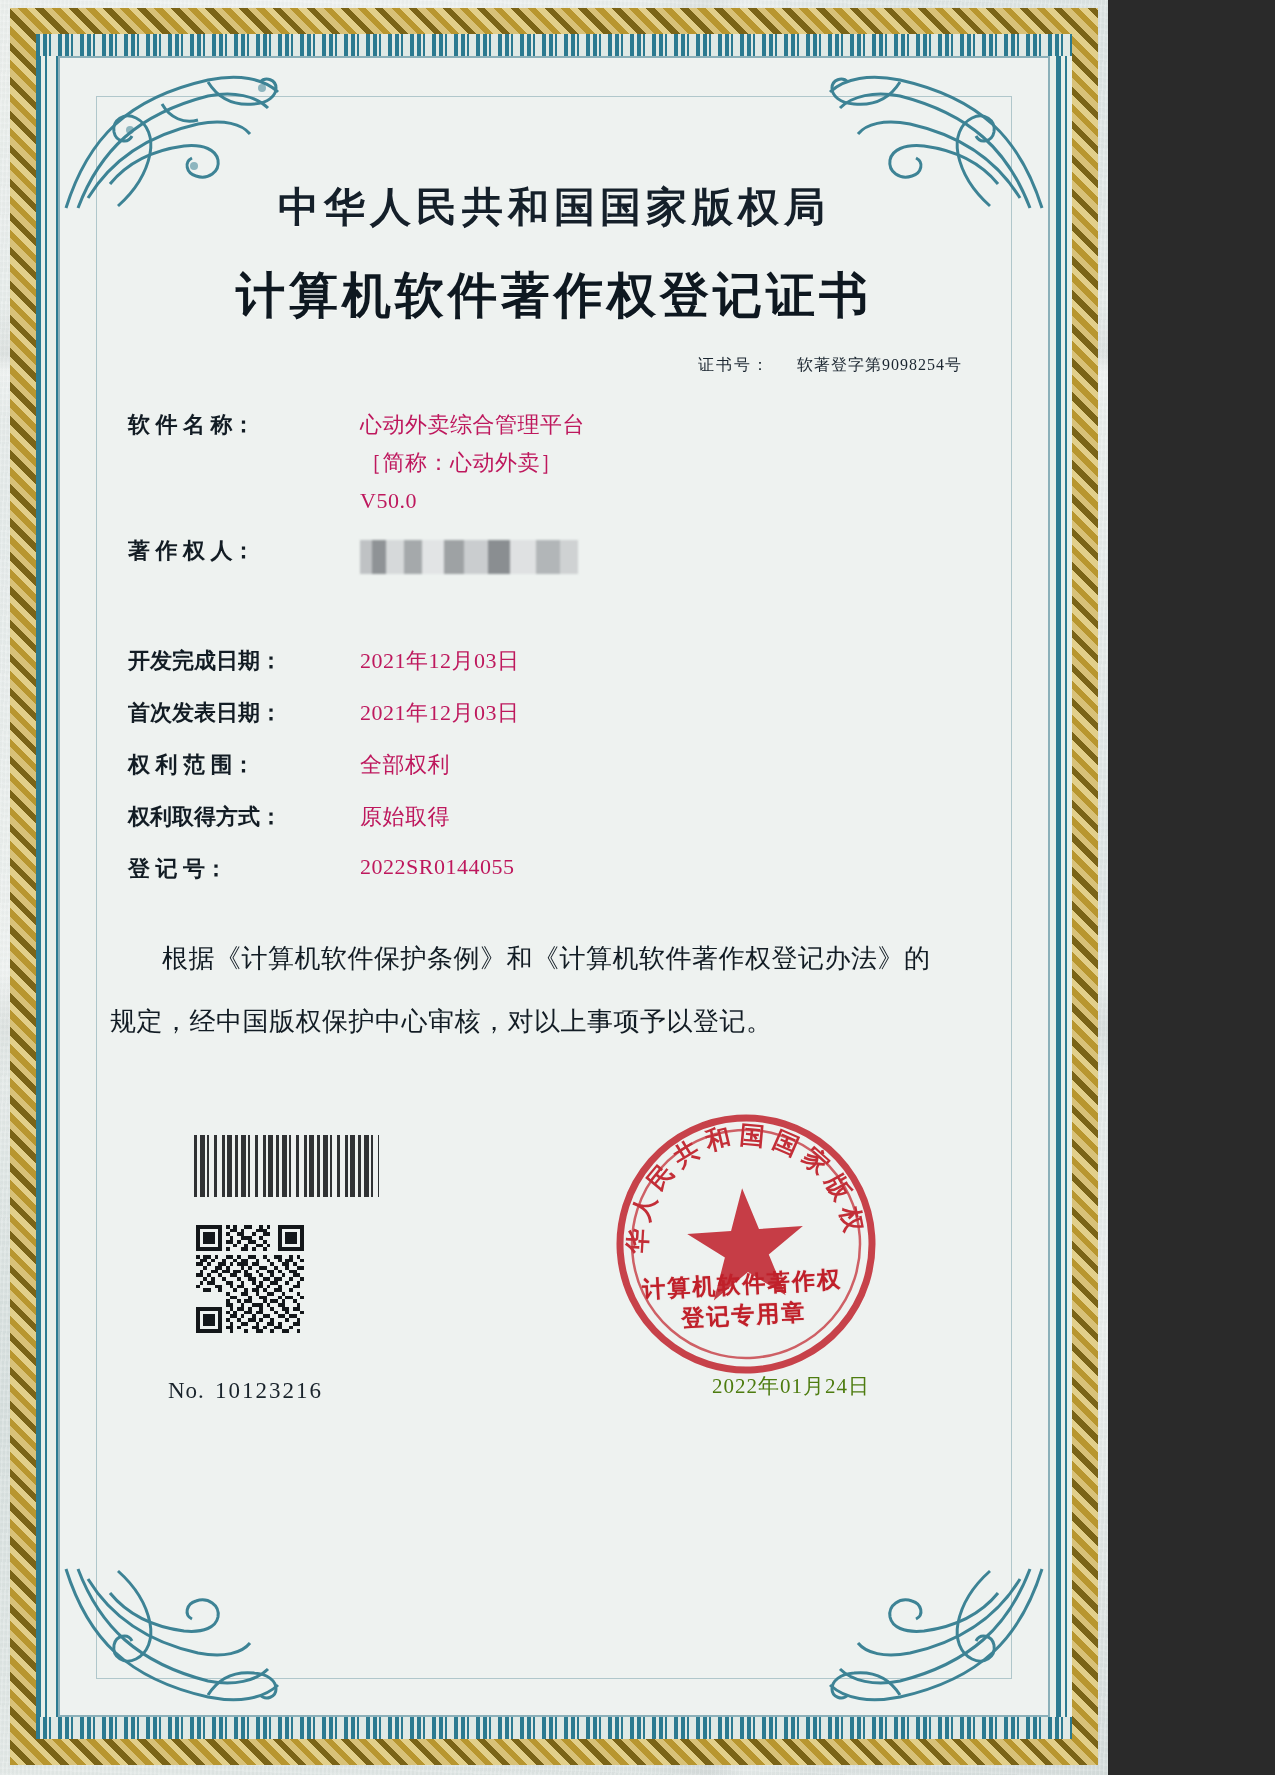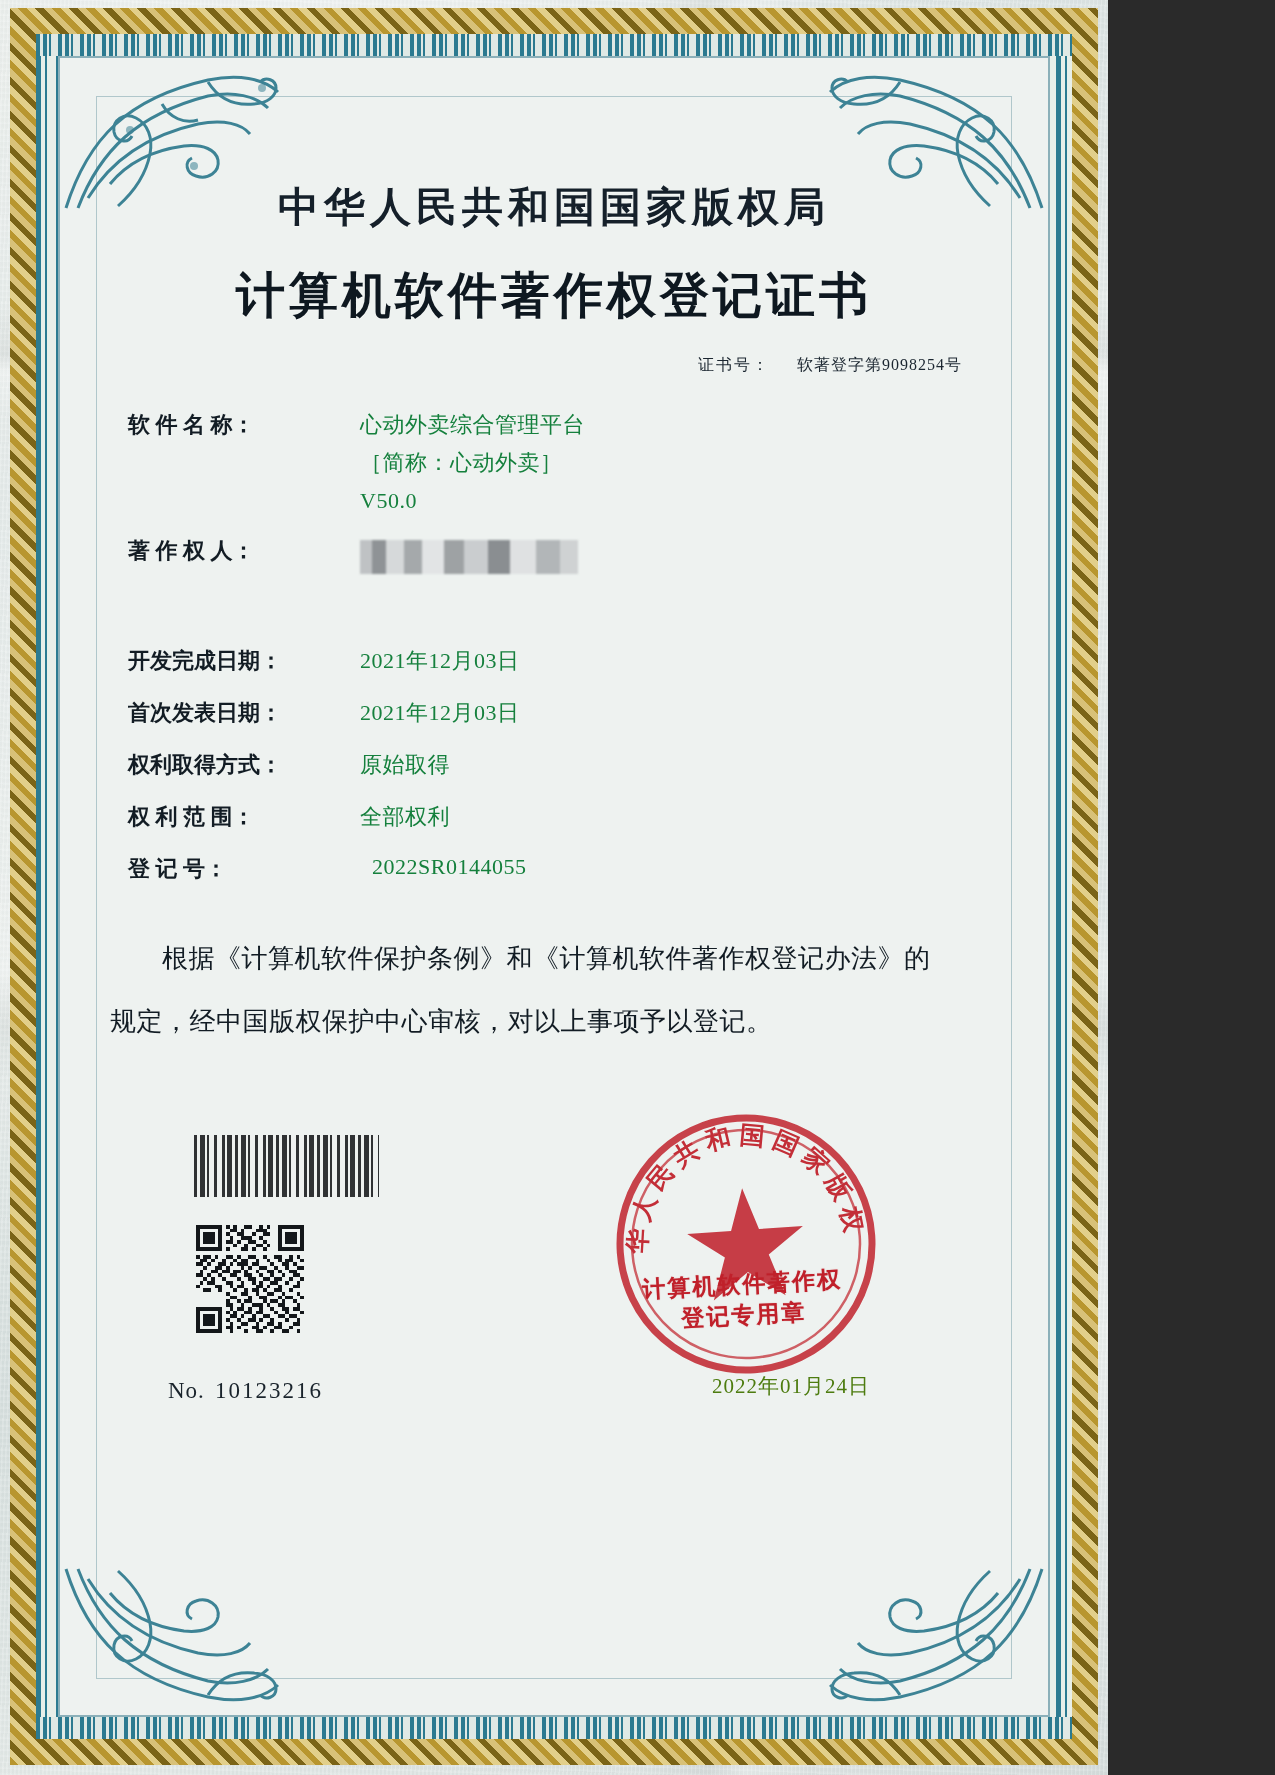--- a/index.html
+++ b/index.html
@@ -139,21 +139,21 @@
   .f-label {
     width: 232px;
     flex: 0 0 232px;
     font-weight: 700;
     letter-spacing: 0px;
     white-space: nowrap;
   }
   .f-value {
     font-weight: 500;
     letter-spacing: .5px;
-    color: #15803d;
+    color: #be185d;
   }
   .f-value .sub { display: block; margin-top: 8px; }
   .f-value .ver { display: block; margin-top: 10px; font-family: "Liberation Serif", serif; }
 
   .redacted {
     display: inline-block;
     width: 218px;
     height: 34px;
     margin-top: 4px;
     background:
@@ -340,30 +340,30 @@
         <div class="f-label">开发完成日期：</div>
         <div class="f-value">2021年12月03日</div>
       </div>
 
       <div class="field-row" style="margin-top:18px;">
         <div class="f-label">首次发表日期：</div>
         <div class="f-value">2021年12月03日</div>
       </div>
 
       <div class="field-row" style="margin-top:18px;">
+        <div class="f-label">权 利 范 围：</div>
+        <div class="f-value">全部权利</div>
+      </div>
+
+      <div class="field-row" style="margin-top:18px;">
         <div class="f-label">权利取得方式：</div>
         <div class="f-value">原始取得</div>
       </div>
 
       <div class="field-row" style="margin-top:18px;">
-        <div class="f-label">权 利 范 围：</div>
-        <div class="f-value">全部权利</div>
-      </div>
-
-      <div class="field-row" style="margin-top:18px;gap:12px;">
         <div class="f-label">登 记 号：</div>
         <div class="f-value">2022SR0144055</div>
       </div>
 
     </div>
 
     <div class="statement">
       <p class="indent">根据《计算机软件保护条例》和《计算机软件著作权登记办法》的</p>
       <p>规定，经中国版权保护中心审核，对以上事项予以登记。</p>
     </div>

